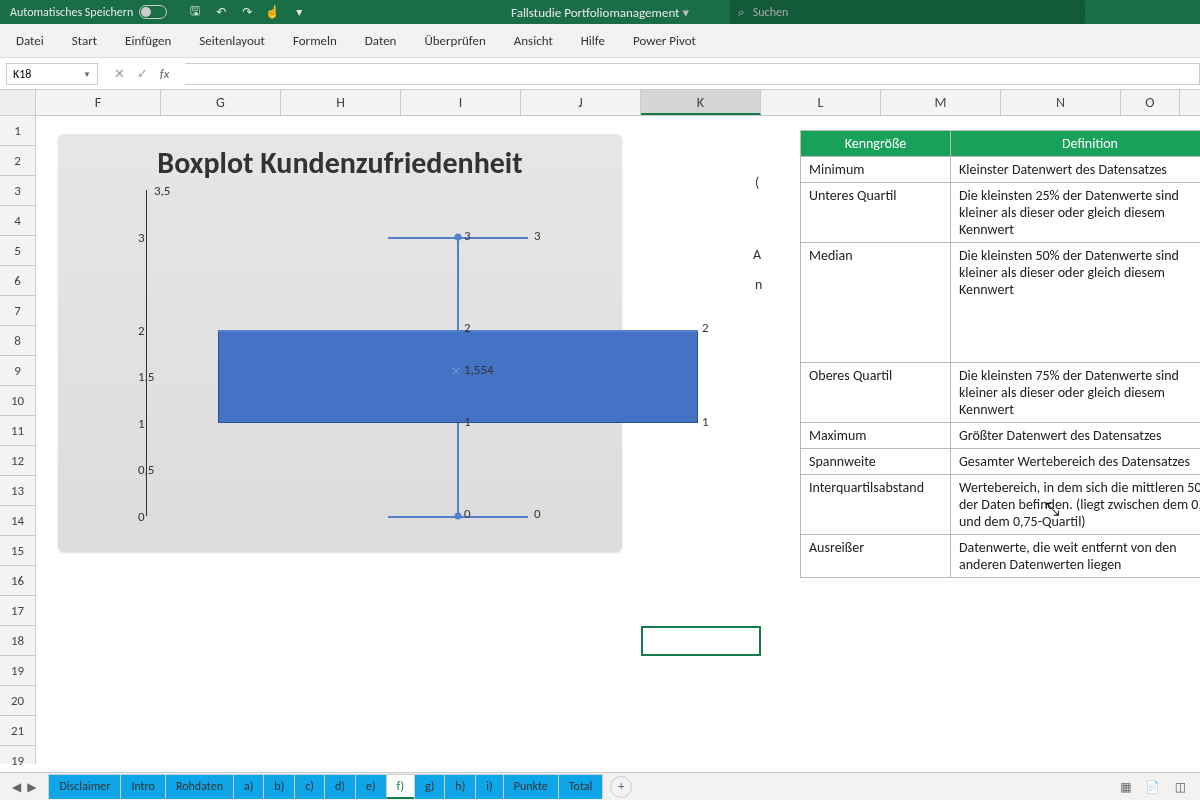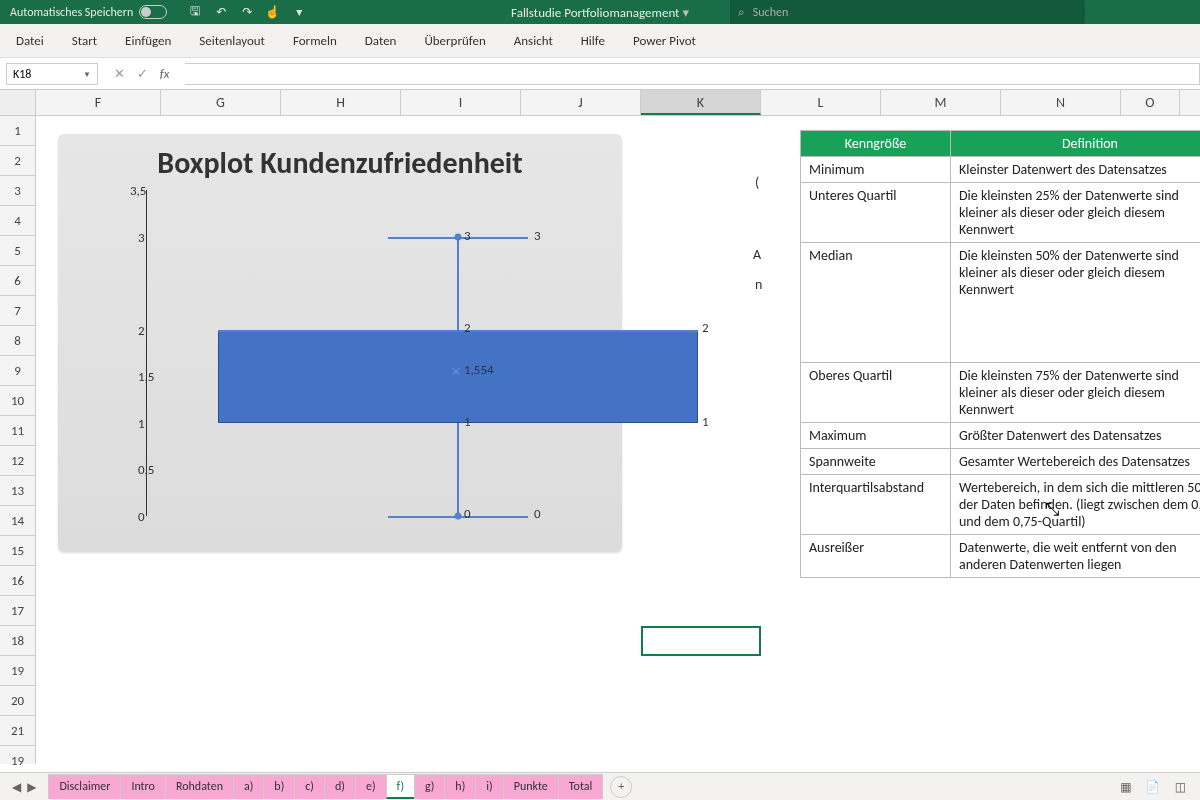--- a/index.html
+++ b/index.html
@@ -61,21 +61,21 @@
 .def-table td:first-child { width: 150px; }
 .def-table tr.median td { height: 120px; }
 
 
 .float-txt { position: absolute; font-size: 14px; color: #333; z-index: 2; }
 
 
 .statusbar { position: absolute; bottom: 0; left: 0; right: 0; height: 28px; background: #f3f2f1; border-top: 1px solid #ccc; display: flex; align-items: center; font-size: 12px; }
 .tab-nav { padding: 0 12px; display: flex; gap: 6px; color: #666; }
 .sheet-tabs { display: flex; }
-.sheet-tab { padding: 4px 10px; border: 1px solid #ccc; border-bottom: none; background: #f9a8d4; margin-right: -1px; color: #333; cursor: pointer; }
+.sheet-tab { padding: 4px 10px; border: 1px solid #ccc; border-bottom: none; background: #0ea5e9; margin-right: -1px; color: #333; cursor: pointer; }
 .sheet-tab.active { background: #fff; border-bottom: 2px solid #137c49; color: #137c49; }
 .add-sheet { width: 22px; height: 22px; border: 1px solid #ccc; border-radius: 50%; text-align: center; line-height: 18px; margin-left: 8px; color: #666; }
 .status-right { position: absolute; right: 14px; display: flex; gap: 14px; color: #666; align-items: center; }
 
 .cursor { position: absolute; font-size: 18px; color: #000; z-index: 20; pointer-events: none; }
 
 
 .cF{width:125px}.cG{width:120px}.cH{width:120px}.cI{width:120px}.cJ{width:120px}.cK{width:120px}.cL{width:120px}.cM{width:120px}.cN{width:120px}.cO{width:59px}
 </style>
 </head>
@@ -180,21 +180,21 @@
       <div class="plot">
 
         <div class="axis-y" style="left:48px;"></div>
 
         <div class="y-tick" style="top:326px;left:40px">0</div>
         <div class="y-tick" style="top:279px;left:40px">0,5</div>
         <div class="y-tick" style="top:233px;left:40px">1</div>
         <div class="y-tick" style="top:186px;left:40px">1,5</div>
         <div class="y-tick" style="top:140px;left:40px">2</div>
         <div class="y-tick" style="top:47px;left:40px">3</div>
-        <div class="y-tick" style="top:0px;left:32px">3,5</div>
+        <div class="y-tick" style="top:0px;left:56px">3,5</div>
 
         <div class="box" style="left:120px; top:140px; width:480px; height:93px;"></div>
 
         <div class="median-line" style="left:120px; top:140px; width:480px;"></div>
 
         <div class="whisker-v" style="left:359px; top:47px; height:93px;"></div>
         <div class="whisker-v" style="left:359px; top:233px; height:93px;"></div>
 
         <div class="whisker-h" style="left:290px; top:47px; width:140px;"></div>
         <div class="whisker-h" style="left:290px; top:326px; width:140px;"></div>

